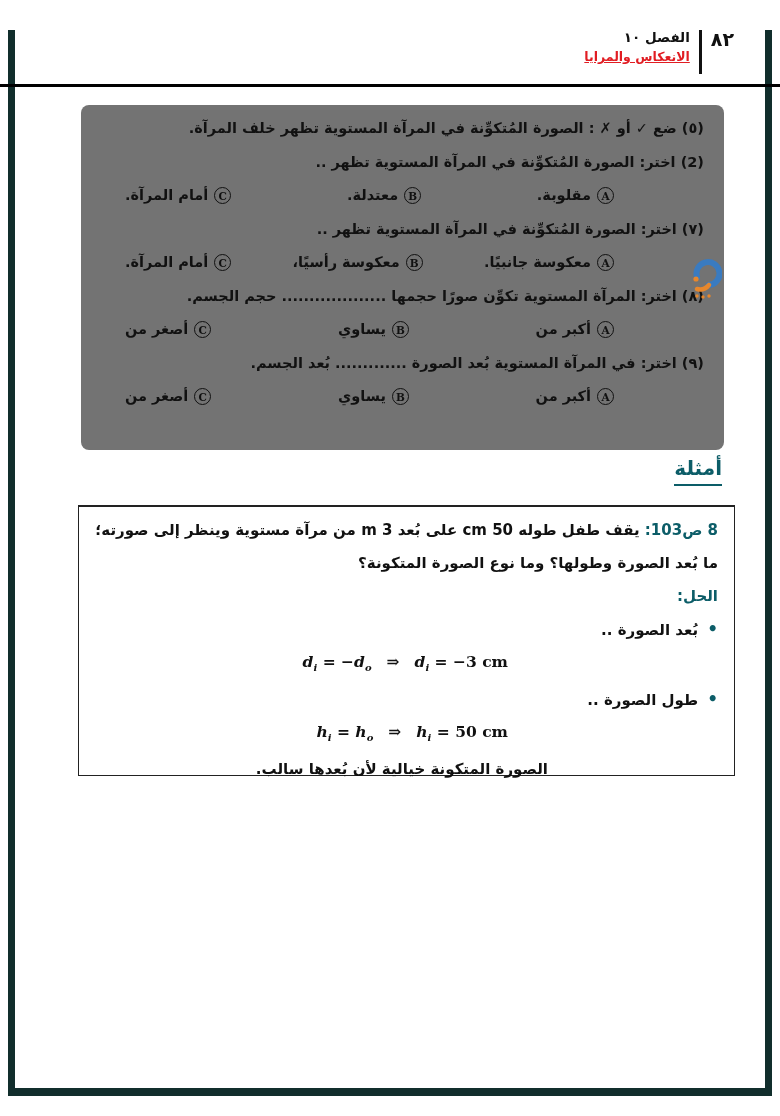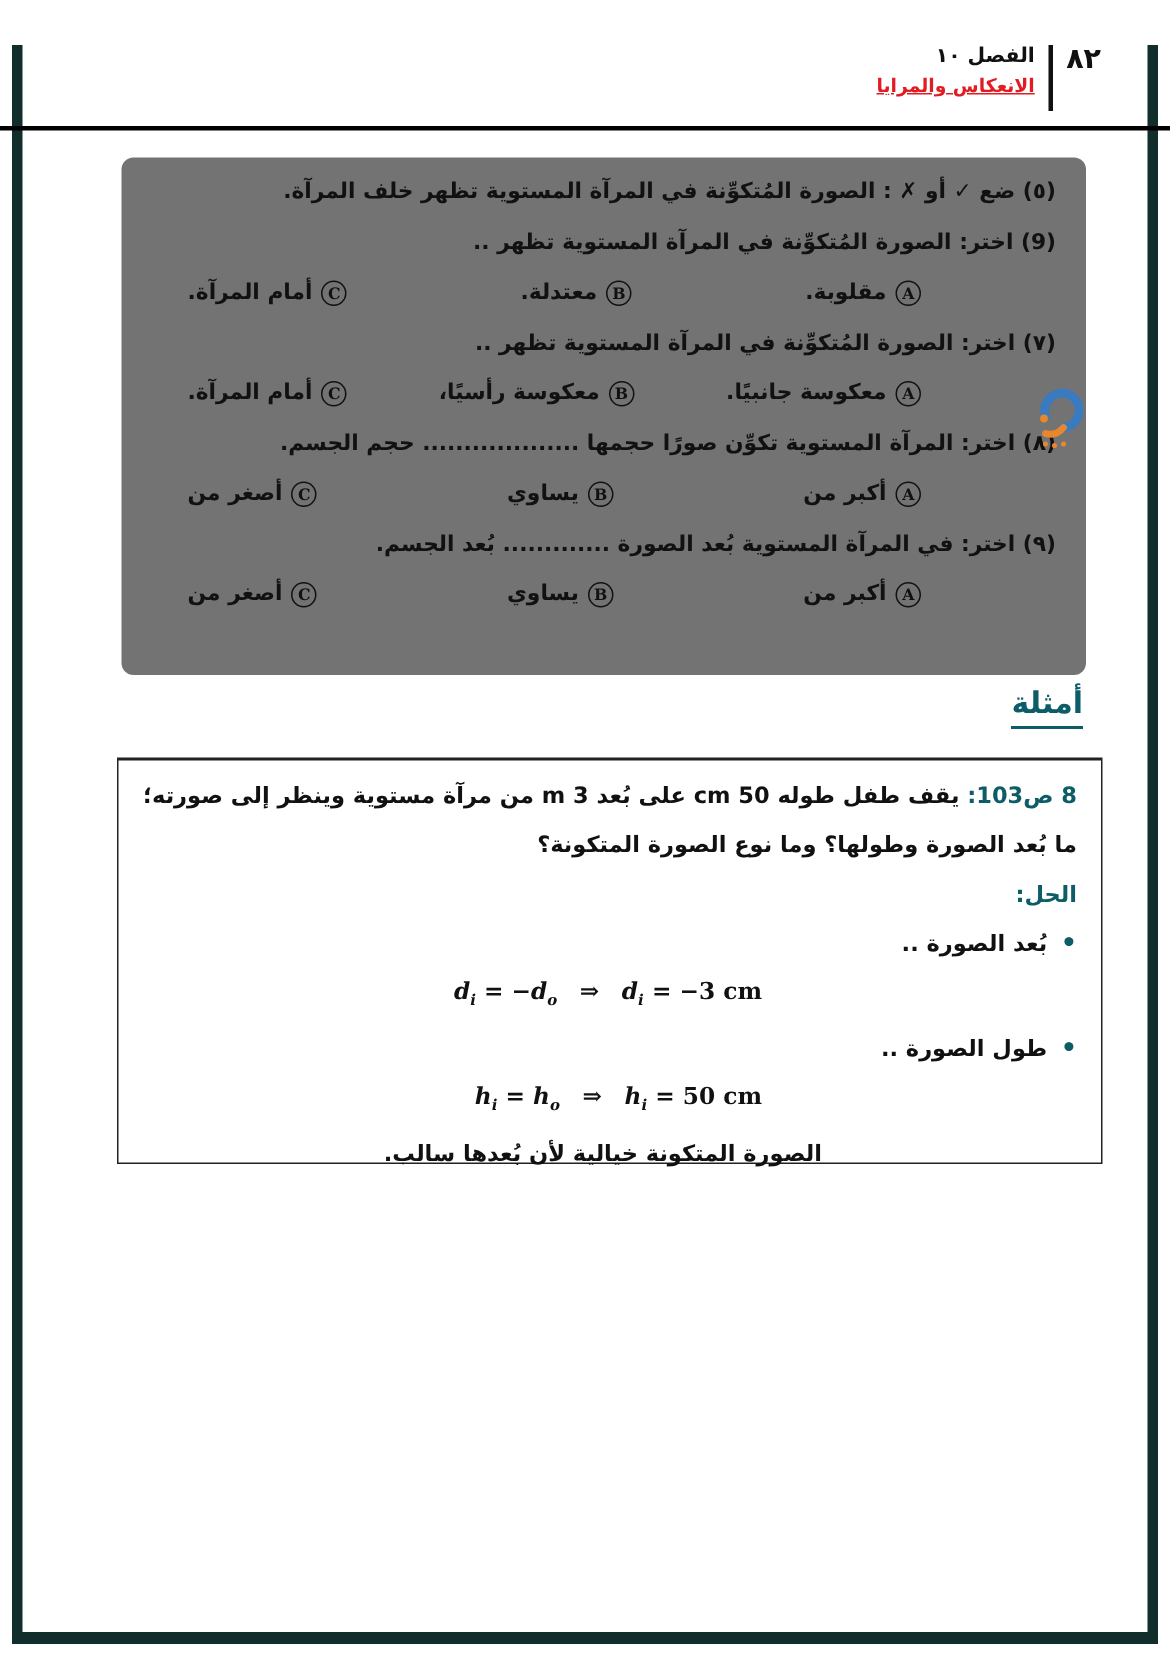--- a/index.html
+++ b/index.html
@@ -64,21 +64,21 @@
     <div class="chapter-block">
       <div class="chapter-title">الفصل ١٠</div>
       <div class="chapter-sub">الانعكاس والمرايا</div>
     </div>
   </header>
   <div class="header-rule"></div>
 
   <section class="qbox">
     <div class="qrow">(٥) ضع ✓ أو ✗ : الصورة المُتكوِّنة في المرآة المستوية تظهر خلف المرآة.</div>
 
-    <div class="qrow">(9) اختر: الصورة المُتكوِّنة في المرآة المستوية تظهر ..</div>
+    <div class="qrow">(2) اختر: الصورة المُتكوِّنة في المرآة المستوية تظهر ..</div>
     <div class="opts">
       <span class="opt">
         <span class="circ">A</span>
         <span>مقلوبة.</span>
       </span>
       <span class="opt">
         <span class="circ">B</span>
         <span>معتدلة.</span>
       </span>
       <span class="opt">

